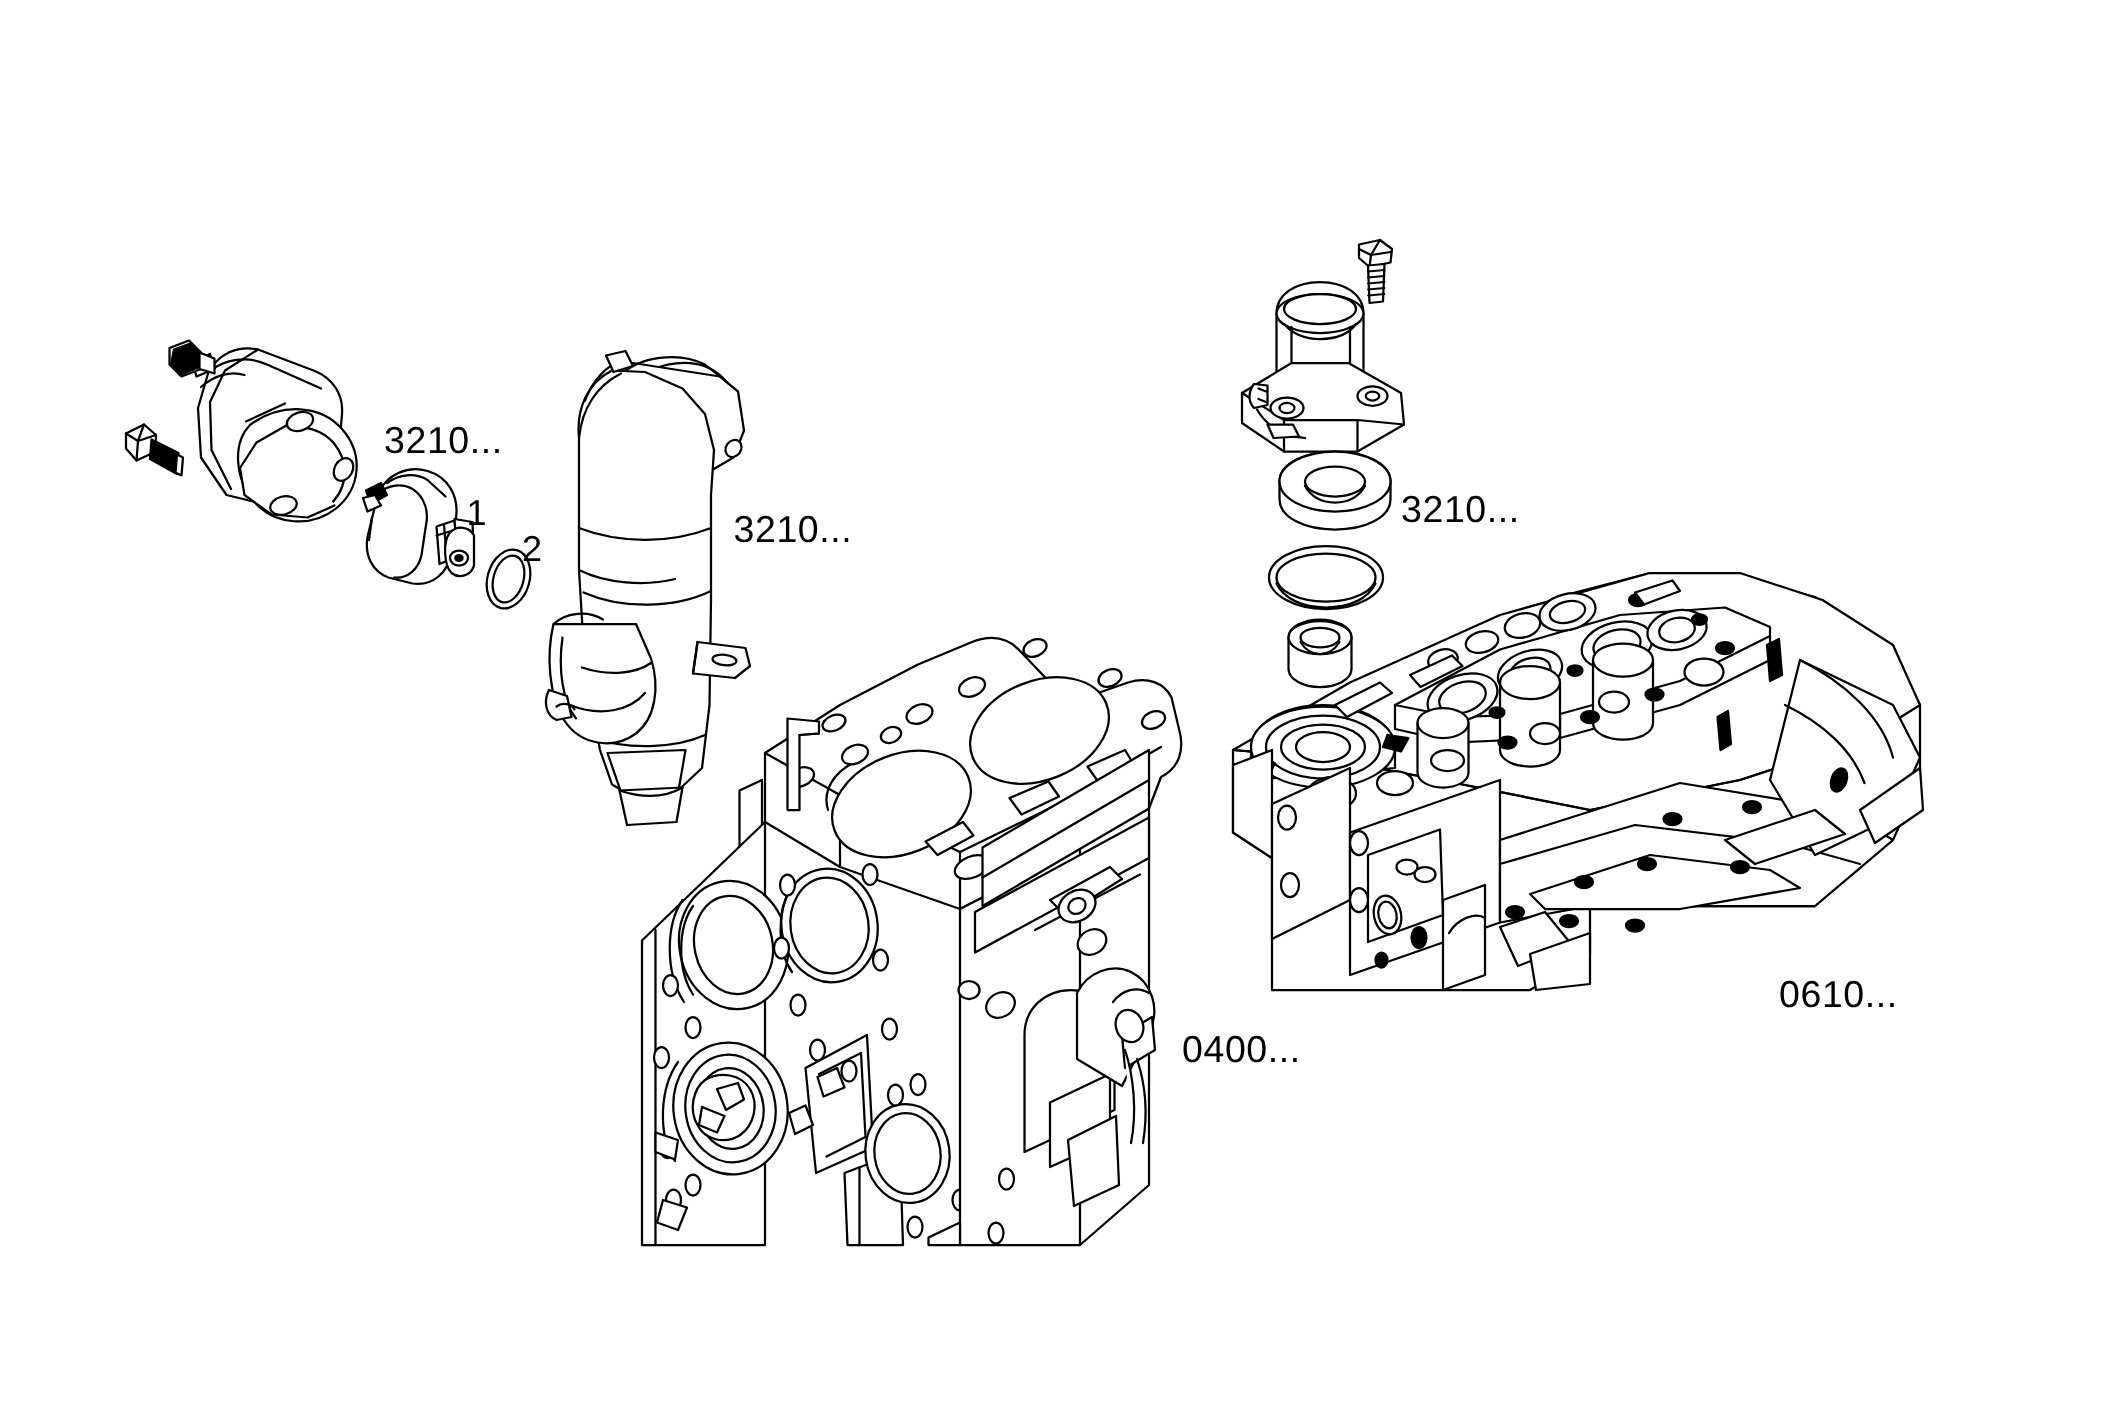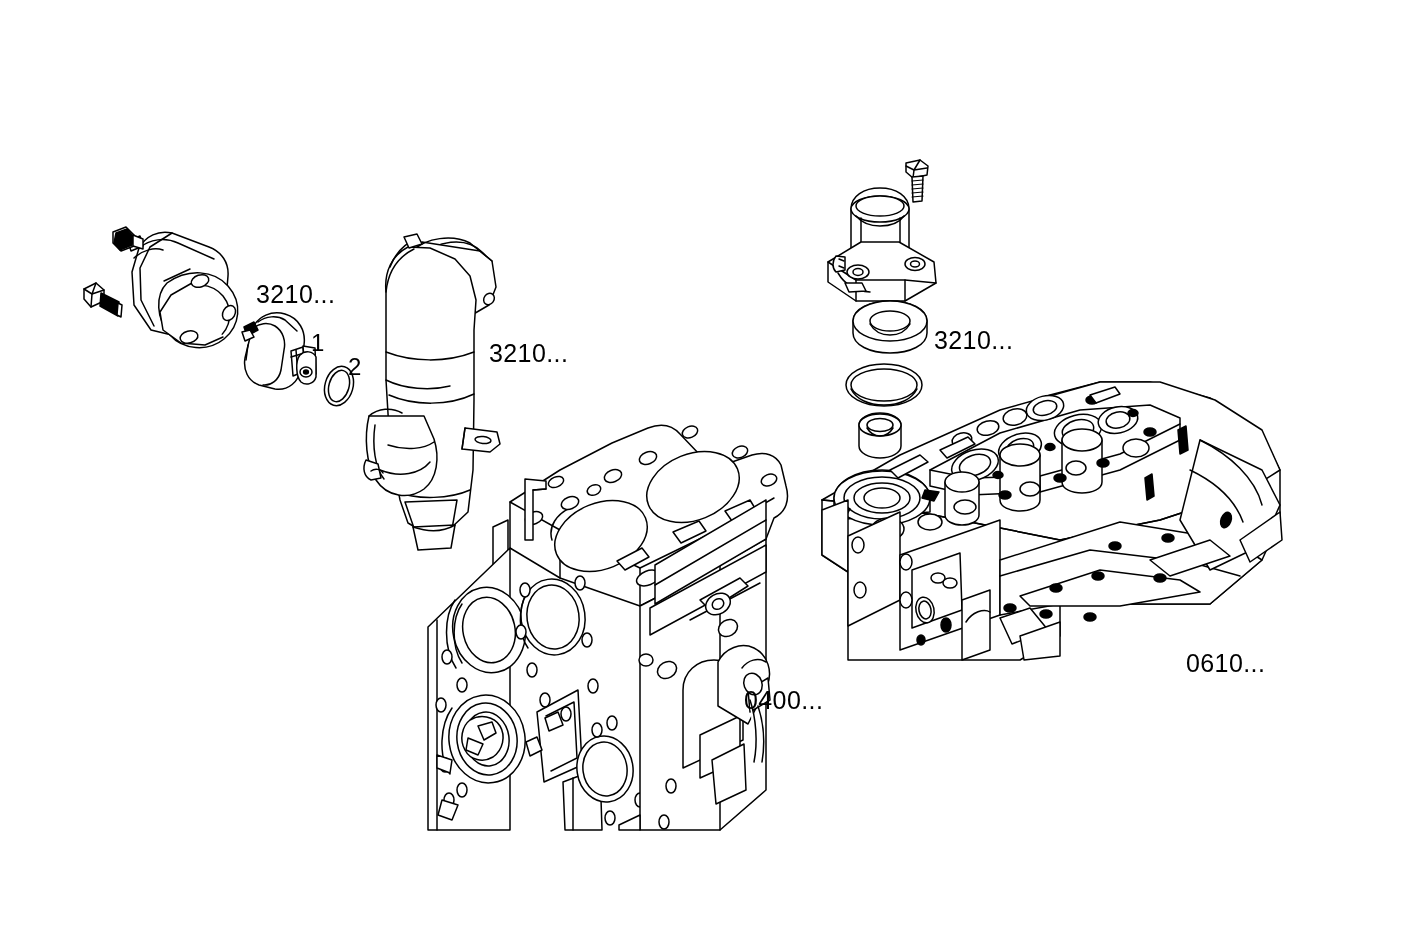--- a/index.html
+++ b/index.html
@@ -403,19 +403,19 @@
       <path class="fillw" d="M1090 395 L1115 387 L1120 394 L1096 403 Z"></path>
       <path class="fillk" d="M1178 430 L1186 426 L1188 450 L1180 454 Z"></path>
       <path class="fillk" d="M1145 478 L1152 474 L1154 496 L1147 500 Z"></path>
     </g>
 
   </svg>
 
   <div class="lbl" style="left:256px;top:282px;">3210...</div>
   <div class="lbl" style="left:489px;top:341px;">3210...</div>
   <div class="lbl" style="left:934px;top:328px;">3210...</div>
-  <div class="lbl" style="left:744px;top:688px;">0400...</div>
+  <div class="lbl" style="left:788px;top:688px;">0400...</div>
   <div class="lbl" style="left:1186px;top:651px;">0610...</div>
 
   <div class="callout" style="left:311px;top:331px;">1</div>
   <div class="callout" style="left:348px;top:355px;">2</div>
 
 </div>
 
 </body></html>

